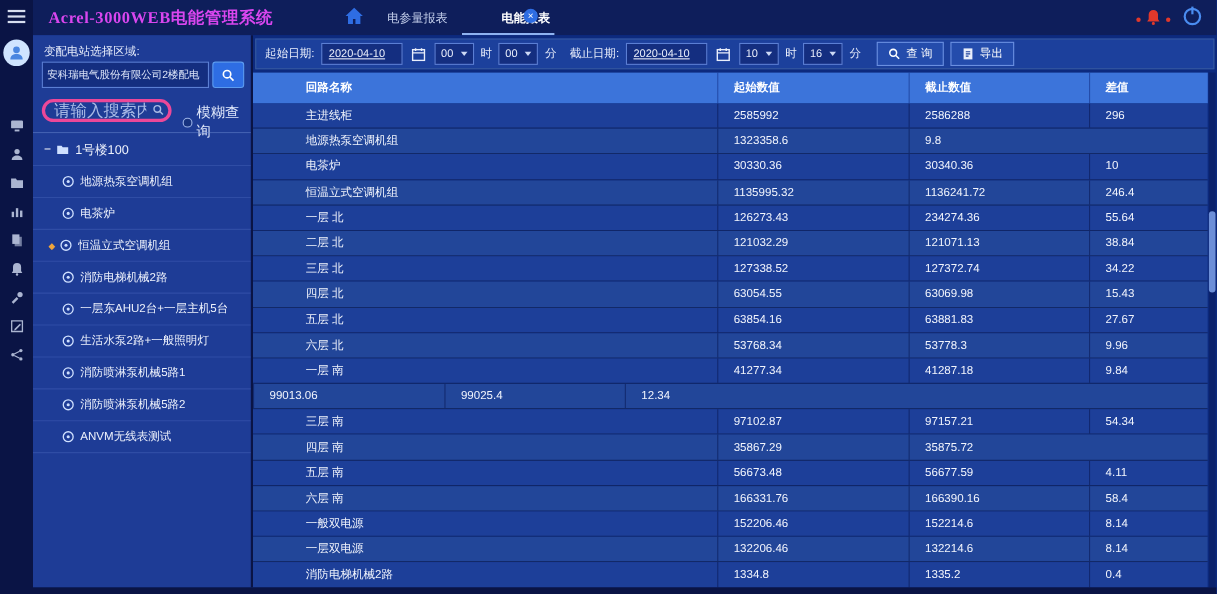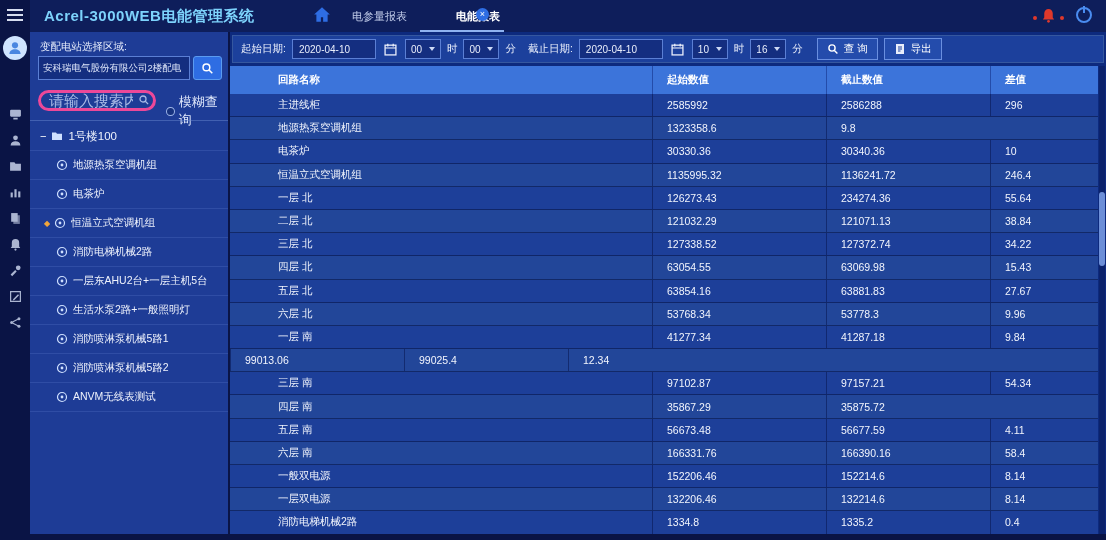--- a/index.html
+++ b/index.html
@@ -10,21 +10,21 @@
   .rail { position:absolute; left:0; top:0; width:30px; height:540px; background:#0a1445; z-index:5; }
   .hamburger { position:absolute; left:7px; top:9px; width:16px; height:12px; cursor:pointer; }
   .hamburger i { display:block; height:2px; background:#d7deef; margin-bottom:3px; }
   .avatar { position:absolute; left:3px; top:36px; width:24px; height:24px; border-radius:50%; background:#cfe4ff; display:flex; align-items:center; justify-content:center; }
   .rail-icons { position:absolute; left:0; top:108px; width:30px; display:flex; flex-direction:column; align-items:center; gap:13px; }
   .rail-icon { width:13px; height:13px; display:inline-flex; opacity:.85; cursor:pointer; }
   .rail-icon svg { width:13px; height:13px; }
 
   
   .topbar { position:absolute; left:30px; top:0; width:1076px; height:32px; background:#0e1e5b; }
-  .app-title { position:absolute; left:14px; top:7px; font-size:15px; font-weight:bold; letter-spacing:.5px; color:#7dd3fc; white-space:nowrap; }
+  .app-title { position:absolute; left:14px; top:7px; font-size:15px; font-weight:bold; letter-spacing:.5px; color:#d946ef; white-space:nowrap;font-family:Liberation Serif, serif; }
   .home-ic { position:absolute; left:283px; top:6px; width:18px; height:18px; }
   .tab { position:absolute; top:9px; font-size:11px; color:#c2cdea; cursor:pointer; white-space:nowrap; }
   .tab1 { left:322px; }
   .tab2 { left:396px; color:#fff; font-weight:bold; }
   .tab2-wrap { position:absolute; left:390px; top:0; width:84px; height:32px; border-bottom:2px solid #8fb3f0; }
   .tab-close { position:absolute; left:446px; top:8px; width:13px; height:13px; border-radius:50%; background:#2e6de3; color:#fff; font-size:9px; line-height:13px; text-align:center; cursor:pointer; }
   .alarm-zone { position:absolute; right:42px; top:8px; display:flex; align-items:center; gap:4px; }
   .bell-dot { width:4px; height:4px; border-radius:50%; background:#e0382b; }
   .bell svg { width:15px; height:15px; }
   .power { position:absolute; right:14px; top:7px; width:16px; height:16px; border:2px solid #4a8cf0; border-radius:50%; cursor:pointer; }
@@ -48,21 +48,21 @@
   .tree-item.lvl1 { padding-left:26px; }
   .t-minus { color:#fff; margin-right:5px; font-size:11px; }
   .t-folder, .t-circ { display:inline-flex; margin-right:5px; }
   .t-folder svg, .t-circ svg { width:12px; height:12px; }
   .diamond { color:#f0a53c; font-size:8px; margin-right:4px; margin-left:-12px; }
 
   
   .main { position:absolute; left:230px; top:32px; width:876px; height:502px; background:#0d2a7e; }
   .toolbar { position:absolute; left:2px; top:3px; right:2px; height:28px; background:#1c409c; border:1px solid #35579f; display:flex; align-items:center; gap:6px; padding:0 8px; font-size:10.5px; }
   .tb-label { color:#e9eefb; white-space:nowrap; }
-  .date-box { width:84px; height:20px; background:#142e80; border:1px solid #5b7fd4; color:#e9eefb; font-size:10px; display:flex; align-items:center; padding:0 6px; cursor:text; }
+  .date-box { width:74px; height:20px; background:#142e80; border:1px solid #5b7fd4; color:#e9eefb; font-size:10px; display:flex; align-items:center; padding:0 6px; cursor:text;text-decoration:underline; }
   .cal { width:13px; height:13px; margin:0 2px; cursor:pointer; }
   .sel { width:36px; height:20px; background:#142e80; border:1px solid #5b7fd4; color:#e9eefb; font-size:10px; display:flex; align-items:center; justify-content:space-between; padding:0 5px; cursor:pointer; }
   .caret { width:0; height:0; border-left:3.5px solid transparent; border-right:3.5px solid transparent; border-top:4px solid #cdd9f5; }
   .tb-btn { height:22px; border:1px solid #6a8fe0; background:rgba(60,110,220,.25); color:#fff; font-size:10.5px; display:flex; align-items:center; gap:5px; padding:0 9px; cursor:pointer; white-space:nowrap; }
   .tb-btn svg { width:12px; height:12px; }
   .exp-ic { width:12px; height:12px; }
 
   .thead { position:absolute; left:0; top:34px; width:868px; height:28px; background:#3c74da; display:flex; font-weight:bold; font-size:11px; }
   .tbody { position:absolute; left:0; top:62px; width:868px; height:440px; overflow:hidden; }
   .trow { display:flex; height:23.2px; border-bottom:1px solid rgba(8,22,72,.6); cursor:pointer; }

